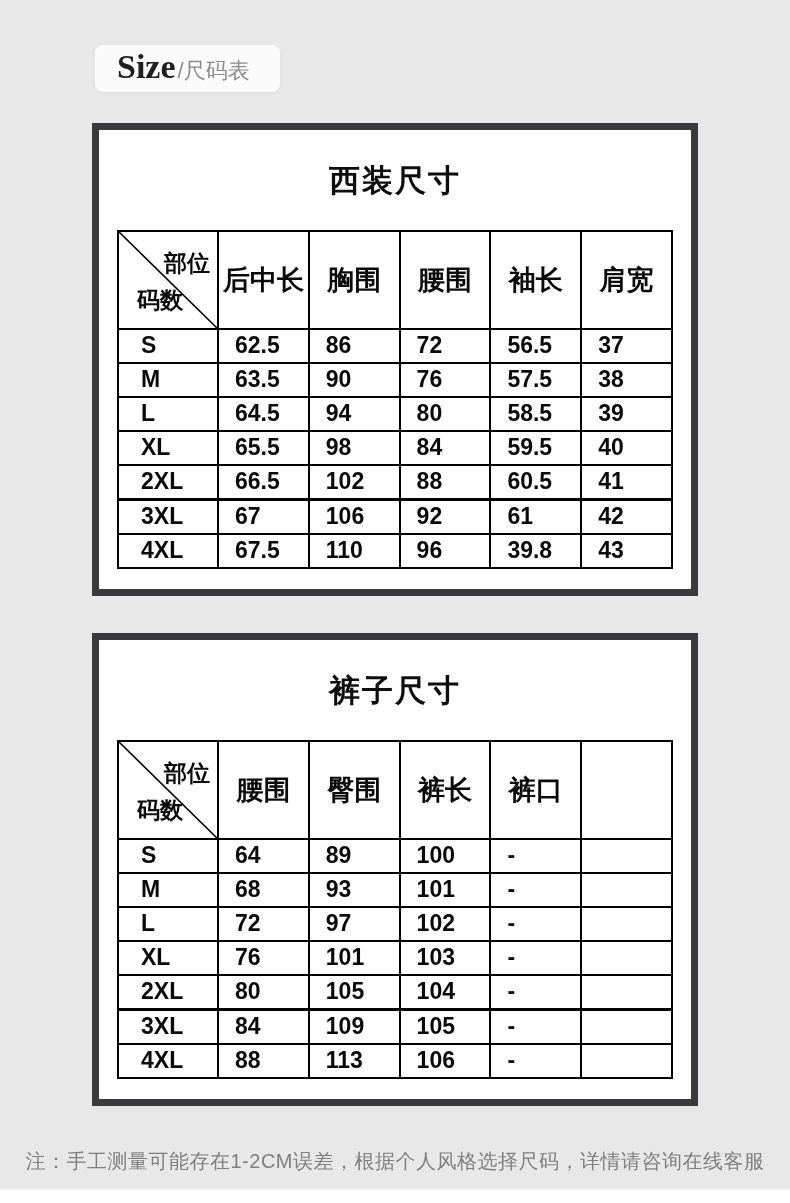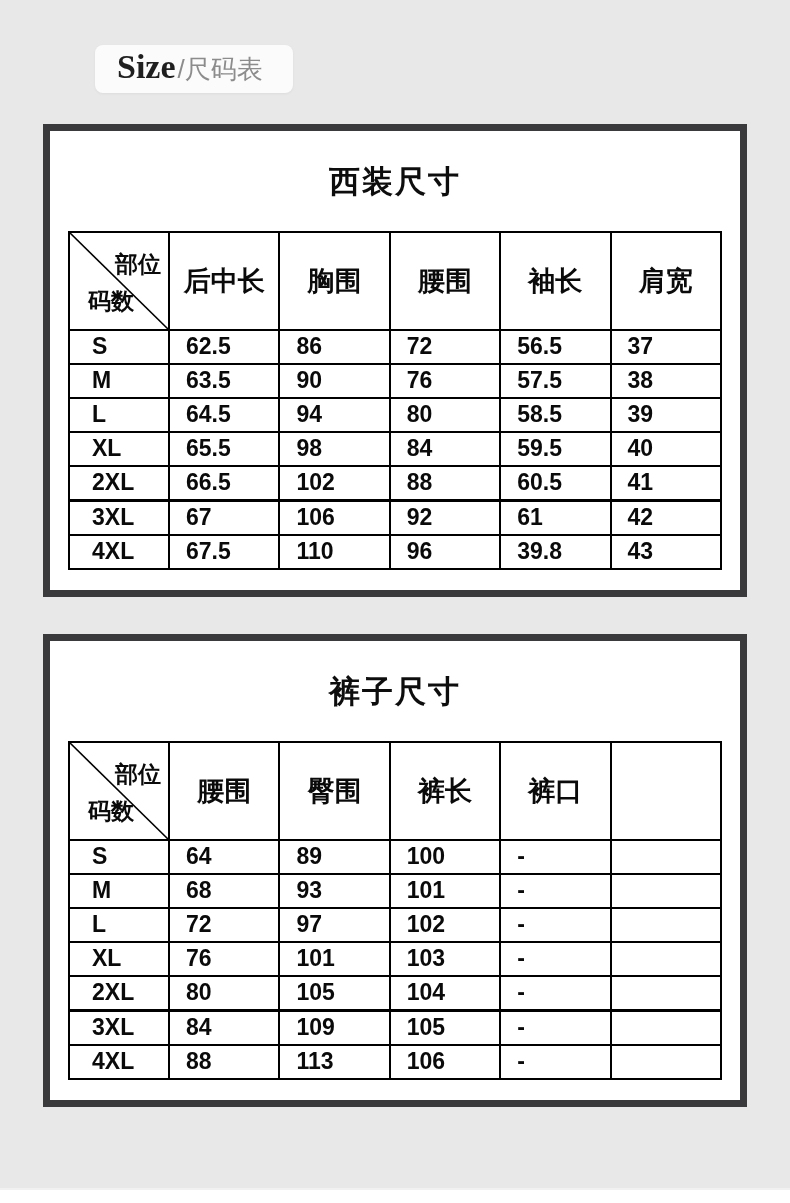--- a/index.html
+++ b/index.html
@@ -19,26 +19,26 @@
     padding: 3px 30px 6px 22px;
     box-shadow: 0 1px 3px rgba(0,0,0,0.05);
   }
   .badge-en {
     font-family: "Liberation Serif", "DejaVu Serif", serif;
     font-weight: bold;
     font-size: 34px;
     color: #1f1f1f;
   }
   .badge-zh {
-    font-size: 26px;
+    font-size: 22px;
     color: #8c8c8c;
     margin-left: 2px;
   }
   .panel {
-    width: 704px;
+    width: 606px;
     box-sizing: border-box;
     margin: 31px auto 0 auto;
     border: 7px solid #3a3a3c;
     background: #ffffff;
     padding: 18px 18px 20px 18px;
   }
   .panel.second { margin-top: 37px; }
   .panel-title {
     margin: 12px 0 28px 0;
     text-align: center;
@@ -283,15 +283,16 @@
             <td>88</td>
             <td>113</td>
             <td>106</td>
             <td>-</td>
             <td></td>
           </tr>
         </tbody>
     </table>
   </section>
 
+  <p class="note">注：手工测量可能存在1-2CM误差，根据个人风格选择尺码，详情请咨询在线客服</p>
 
   <div class="footer-strip"></div>
 </div>
 
 </body></html>

